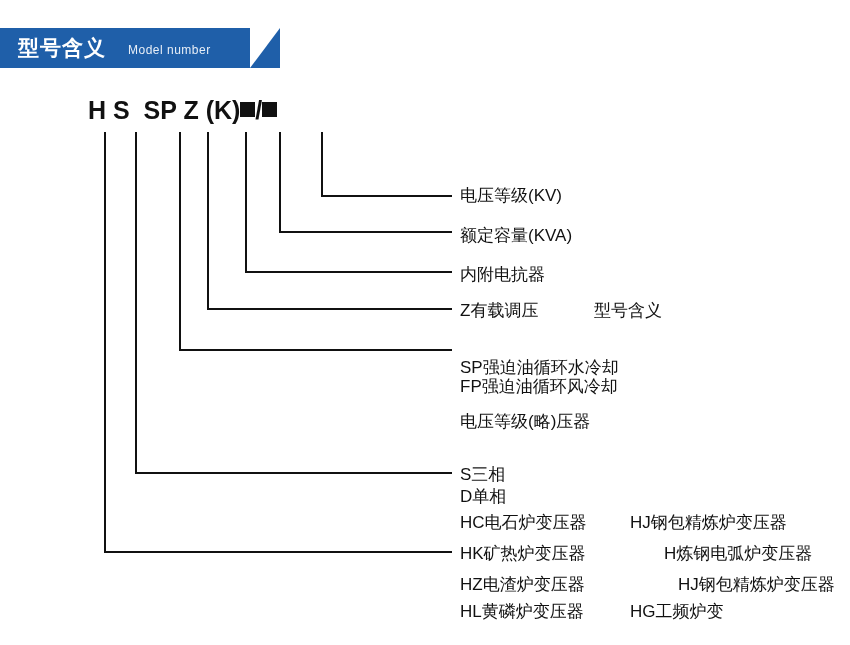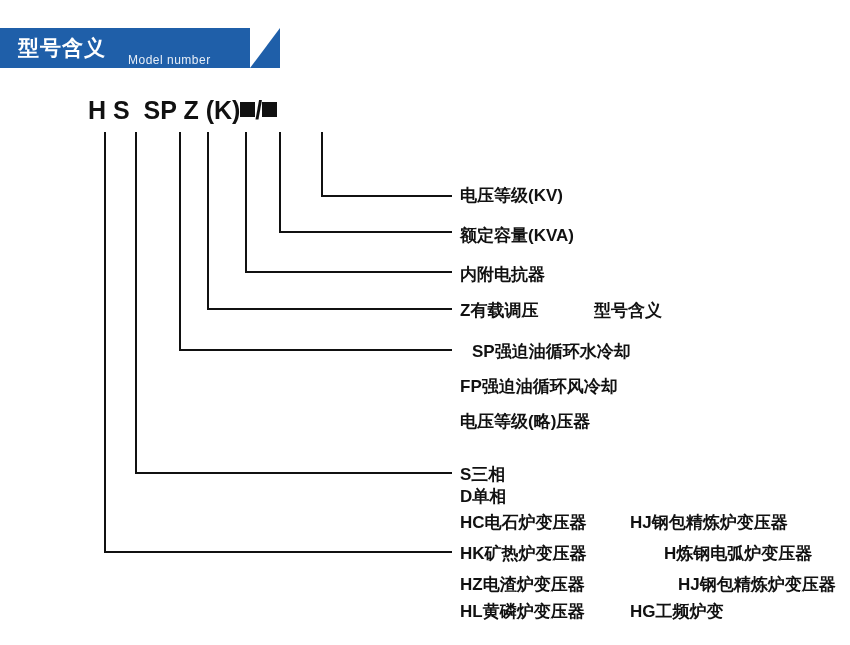--- a/index.html
+++ b/index.html
@@ -52,21 +52,20 @@
     line-height: 26px;
   }
   #header-banner .title-en {
     position: absolute;
     left: 128px;
     top: 14px;
     font-size: 12px;
     color: #e7eef7;
     letter-spacing: 0.5px;
     line-height: 16px;
-    margin-top: 10px;
   }
 
   
   #model-code {
     position: absolute;
     left: 88px;
     top: 96px;
     font-size: 25px;
     font-weight: bold;
     color: #111111;
@@ -89,21 +88,21 @@
     left: 0;
     top: 0;
     width: 850px;
     height: 645px;
   }
 
   
   .label {
     position: absolute;
     font-size: 17px;
-    font-weight: bold;
+    font-weight: normal;
     color: #111111;
     white-space: nowrap;
     line-height: 22px;
     text-align: right;
   }
 </style>
 </head>
 <body>
 
 <div id="header-banner">
@@ -134,21 +133,21 @@
   </g>
 </svg>
 
 <div class="label" style="left:460px; top:185px;">电压等级(KV)</div>
 <div class="label" style="left:460px; top:225px;">额定容量(KVA)</div>
 <div class="label" style="left:460px; top:264px;">内附电抗器</div>
 
 <div class="label" style="left:460px; top:300px;">Z有载调压</div>
 <div class="label" style="left:594px; top:300px;">型号含义</div>
 
-<div class="label" style="left:460px; top:341px;margin-left:12px;">SP强迫油循环水冷却</div>
+<div class="label" style="left:460px; top:357px;">SP强迫油循环水冷却</div>
 <div class="label" style="left:460px; top:376px;">FP强迫油循环风冷却</div>
 <div class="label" style="left:460px; top:411px;">电压等级(略)压器</div>
 
 <div class="label" style="left:460px; top:464px;">S三相</div>
 <div class="label" style="left:460px; top:486px;">D单相</div>
 
 <div class="label" style="left:460px; top:512px;">HC电石炉变压器</div>
 <div class="label" style="left:630px; top:512px;">HJ钢包精炼炉变压器</div>
 
 <div class="label" style="left:460px; top:543px;">HK矿热炉变压器</div>

